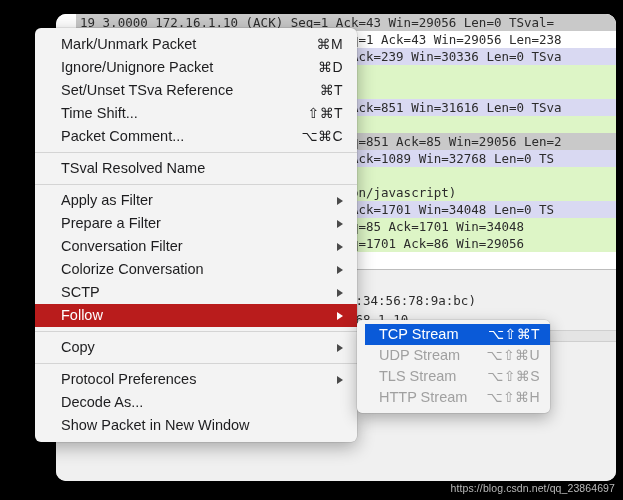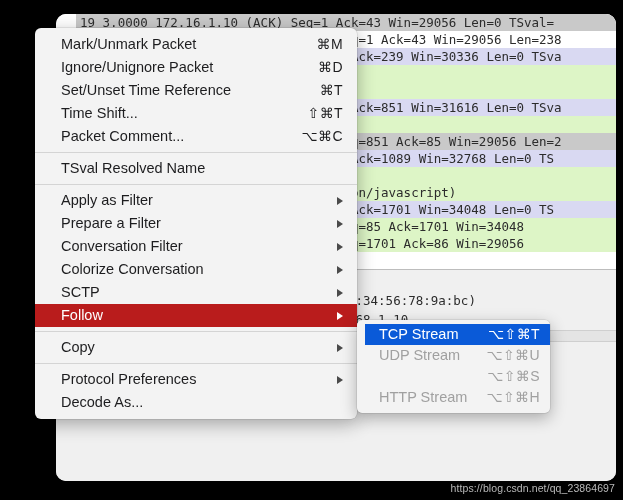--- a/index.html
+++ b/index.html
@@ -232,21 +232,21 @@
         <span class="label">Mark/Unmark Packet</span>
         <span class="spacer"></span>
         <span class="accel">⌘M</span>
       </div>
       <div class="mi">
         <span class="label">Ignore/Unignore Packet</span>
         <span class="spacer"></span>
         <span class="accel">⌘D</span>
       </div>
       <div class="mi">
-        <span class="label">Set/Unset Time Reference</span>
+        <span class="label">Set/Unset TSva Reference</span>
         <span class="spacer"></span>
         <span class="accel">⌘T</span>
       </div>
       <div class="mi">
         <span class="label">Time Shift...</span>
         <span class="spacer"></span>
         <span class="accel">⇧⌘T</span>
       </div>
       <div class="mi">
         <span class="label">Packet Comment...</span>
@@ -296,36 +296,41 @@
         <span class="arrow"></span>
       </div>
       <div class="msep"></div>
       <div class="mi">
         <span class="label">Protocol Preferences</span>
         <span class="spacer"></span>
         <span class="arrow"></span>
       </div>
       <div class="mi">
         <span class="label">Decode As...</span>
+        <span class="spacer"></span>
+      </div>
+      <div class="mi">
+        <span class="label">Show Packet in New Window</span>
         <span class="spacer"></span>
       </div>
     </div>
 
   <div class="submenu">
       <div class="smi sel">
         <span class="label">TCP Stream</span>
         <span class="spacer"></span>
         <span class="accel">⌥⇧⌘T</span>
       </div>
       <div class="smi">
         <span class="label">UDP Stream</span>
         <span class="spacer"></span>
         <span class="accel">⌥⇧⌘U</span>
       </div>
       <div class="smi">
+        <span class="label">TLS Stream</span>
         <span class="spacer"></span>
         <span class="accel">⌥⇧⌘S</span>
       </div>
       <div class="smi">
         <span class="label">HTTP Stream</span>
         <span class="spacer"></span>
         <span class="accel">⌥⇧⌘H</span>
       </div>
     </div>
 

